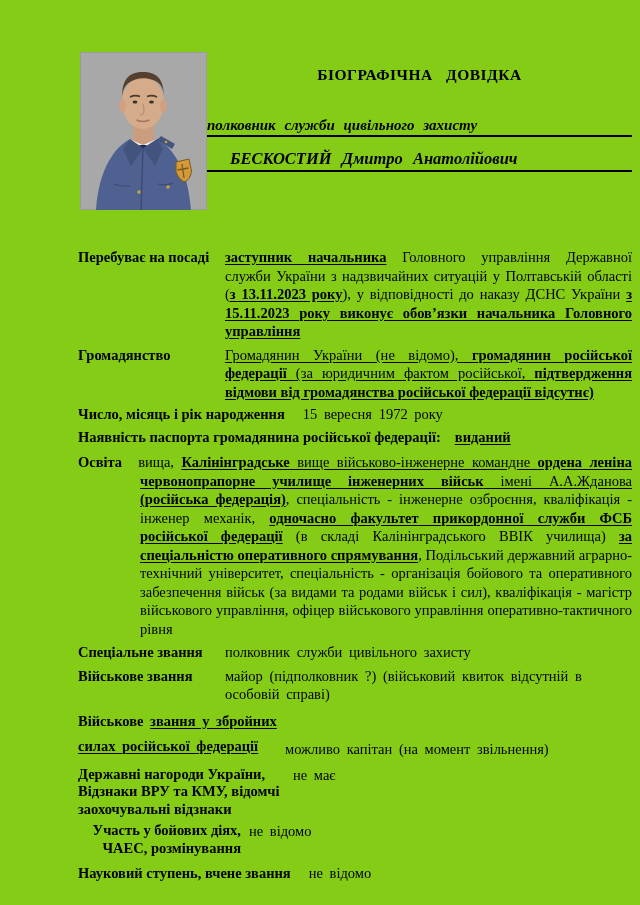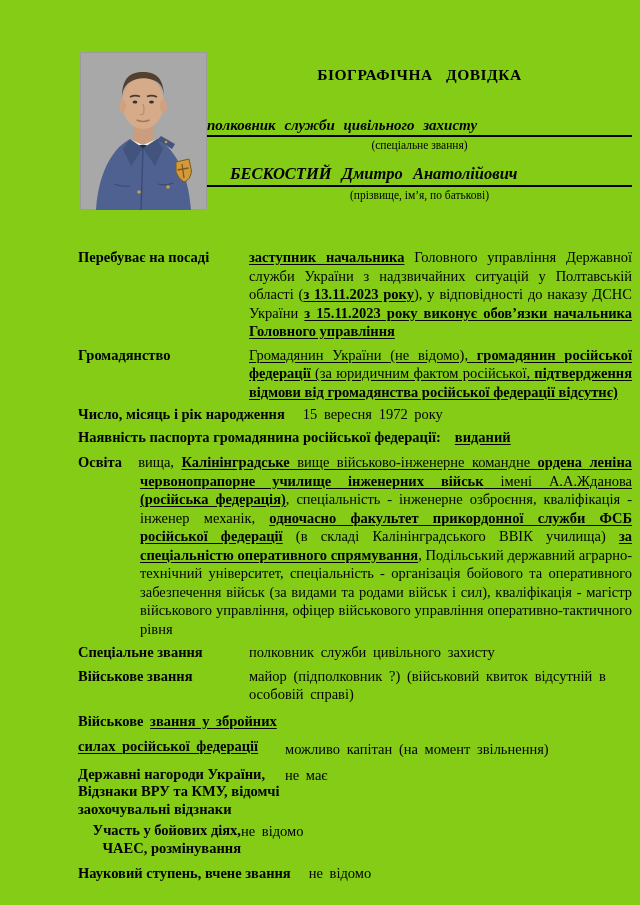--- a/index.html
+++ b/index.html
@@ -53,35 +53,35 @@
   .caption {
     text-align: center;
     font-size: 11.5px;
     line-height: 14px;
     margin-top: 1px;
   }
 
   
   .body { margin-top: 20px; }
   .row { margin-bottom: 5px; }
-  .row2 { display: flex; gap: 24px; }
+  .row2 { display: flex; }
   .row2 .lbl { flex: 0 0 147px; font-weight: bold; }
   .row2 .val { flex: 1; text-align: justify; }
   .inline-row .lbl { font-weight: bold; }
   .inline-row .val { margin-left: 18px; }
   .edu {
     padding-left: 62px;
     text-indent: -62px;
     text-align: justify;
     margin-bottom: 5px;
   }
   .edu .lbl { font-weight: bold; margin-right: 16px; }
   .flex-bot { display: flex; align-items: flex-end; margin-bottom: 7px; }
   .flex-bot .lbl { flex: 0 0 207px; font-weight: bold; line-height: 25px; }
-  .flex-top { display: flex; align-items: flex-start; margin-bottom: 4px; }
+  .flex-top { display: flex; align-items: flex-start; margin-bottom: 4px; gap: 8px; }
   .flex-top .lbl { font-weight: bold; line-height: 17.5px; }
   .lblw-207 { flex: 0 0 207px; }
   .lblw-163 { flex: 0 0 163px; text-align: right; }
 </style>
 </head>
 <body>
 
 <div class="page">
 
   <div class="header">
@@ -130,23 +130,21 @@
         <circle cx="86" cy="90" r="1.3" fill="#c9a23f"></circle>
 
         <circle cx="59" cy="140" r="1.8" fill="#c9a23f"></circle>
         <circle cx="88" cy="135" r="1.8" fill="#c9a23f"></circle>
       </svg>
     </div>
 
     <div class="header-right">
       <div class="doc-title">БІОГРАФІЧНА ДОВІДКА</div>
       <div class="rank-line rule-line">полковник служби цивільного захисту</div>
-      <div class="caption">(спеціальне звання)</div>
       <div class="name-line rule-line">БЕСКОСТИЙ Дмитро Анатолійович</div>
-      <div class="caption">(прізвище, ім’я, по батькові)</div>
     </div>
   </div>
 
   <div class="body">
 
     <div class="row row2">
       <div class="lbl">Перебуває на посаді</div>
       <div class="val"><span class="b u">заступник начальника</span><span> Головного управління Державної служби України з надзвичайних ситуацій у Полтавській області (</span><span class="b u">з 13.11.2023 року</span><span>), у відповідності до наказу ДСНС України </span><span class="b u">з 15.11.2023 року виконує обов’язки начальника Головного управління</span></div>
     </div>
 

